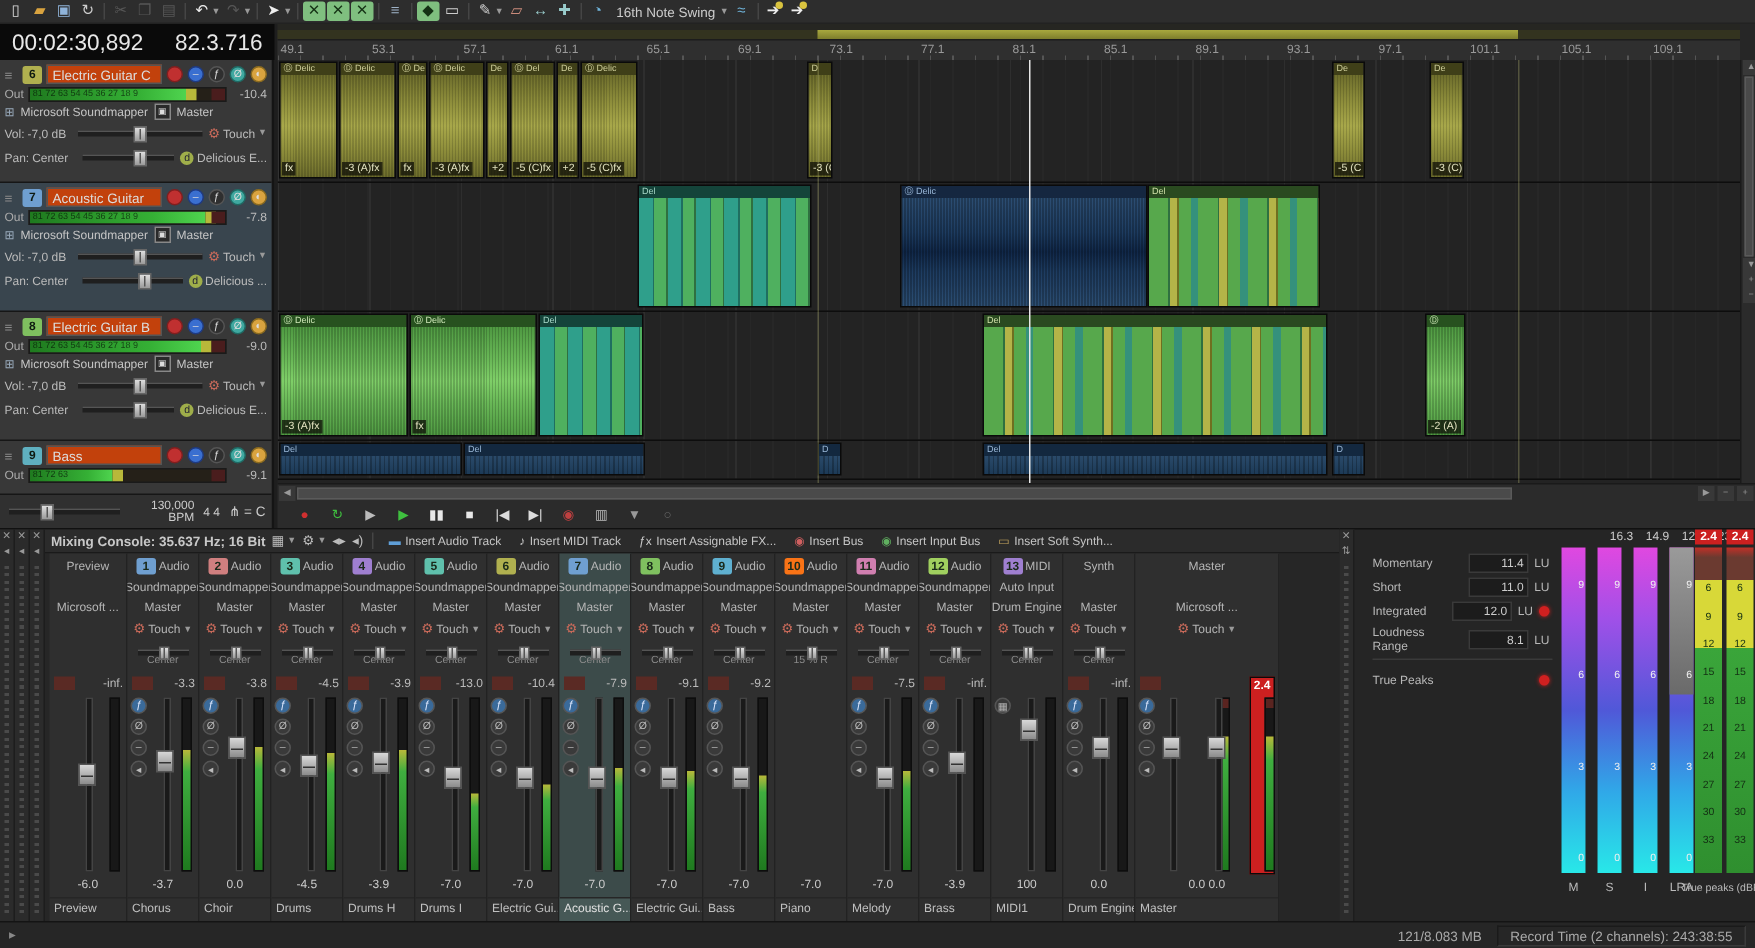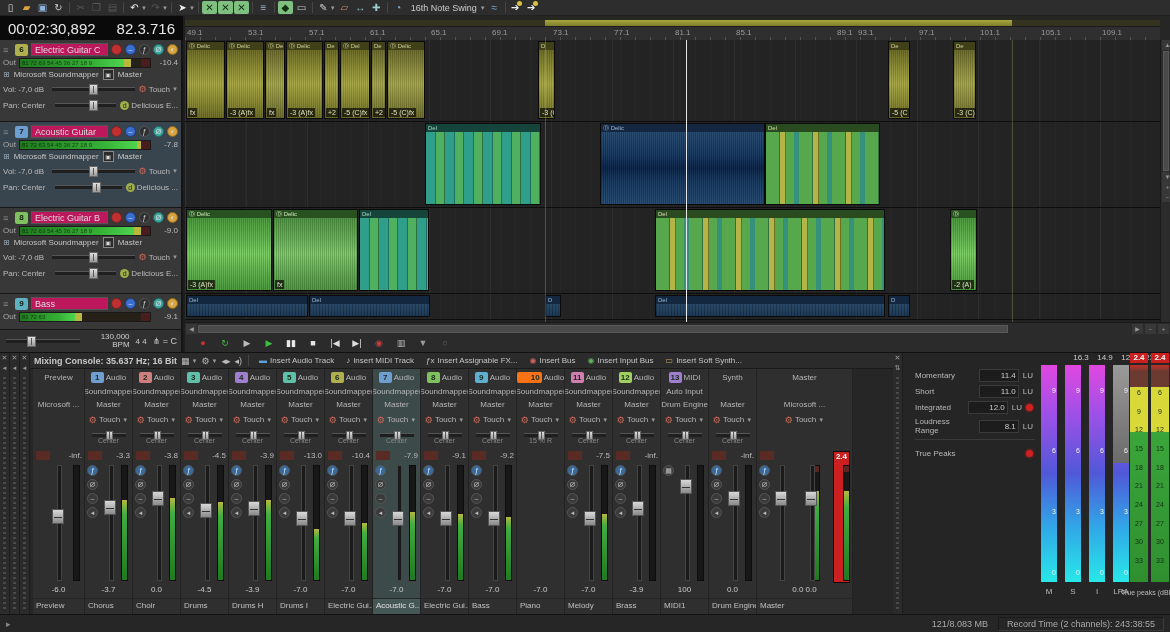--- a/index.html
+++ b/index.html
@@ -29,21 +29,21 @@
   .rtick{position:absolute;top:1px;font-size:8px;color:#9a9a9a;}
   #hdrcorner{left:1160px;top:16px;width:10px;height:24px;background:#262626;}
   
   #trackpanel{left:0;top:40px;width:183px;height:312px;background:#303030;border-right:2px solid #141414;box-sizing:border-box;}
   .thdr{position:relative;border-bottom:1px solid #161616;background:#383838;padding:2px 3px;box-sizing:border-box;overflow:hidden;}
   .thdr.sel{background:#39454e;}
   .trow{display:flex;align-items:center;gap:3px;height:15px;}
   .grip{color:#8a8a8a;font-size:9px;width:9px;}
   .badge{width:13px;height:12px;border-radius:2px;color:#102;10px;font-size:8px;display:flex;align-items:center;
          justify-content:center;font-weight:bold;color:#0e1a10;}
-  .namebox{flex:1;background:#be185d;border:1px solid #555;height:11px;color:#ddd;font-size:9px;
+  .namebox{flex:1;background:#c2410c;border:1px solid #555;height:11px;color:#ddd;font-size:9px;
            padding:0 3px;display:flex;align-items:center;overflow:hidden;white-space:nowrap;}
   .cbtn{width:11px;height:11px;border-radius:50%;flex:0 0 auto;display:flex;align-items:center;justify-content:center;
         font-size:7px;color:#ddd;border:1px solid #222;box-sizing:border-box;}
   .meter-row{display:flex;align-items:center;gap:3px;height:11px;}
   .mlabel{color:#aaa;font-size:8px;}
   .tmeter{flex:1;height:8px;background:#252018;position:relative;border:1px solid #1a1a1a;overflow:hidden;}
   .tmfill{position:absolute;left:0;top:0;bottom:0;background:linear-gradient(90deg,#1f7a1f,#35b035 70%,#4fd44f);}
   .tmyellow{position:absolute;top:0;bottom:0;width:7px;background:#b8b83a;}
   .tmred{position:absolute;right:0;top:0;bottom:0;width:9px;background:#4a1d1d;}
   .tmscale{position:absolute;left:2px;top:0;right:10px;bottom:0;font-size:6px;color:rgba(0,0,0,.6);
@@ -231,21 +231,21 @@
         <div class="rtick" style="left: 2px;">49.1</div>
         <div class="rtick" style="left: 63px;">53.1</div>
         <div class="rtick" style="left: 124px;">57.1</div>
         <div class="rtick" style="left: 185px;">61.1</div>
         <div class="rtick" style="left: 246px;">65.1</div>
         <div class="rtick" style="left: 307px;">69.1</div>
         <div class="rtick" style="left: 368px;">73.1</div>
         <div class="rtick" style="left: 429px;">77.1</div>
         <div class="rtick" style="left: 490px;">81.1</div>
         <div class="rtick" style="left: 551px;">85.1</div>
-        <div class="rtick" style="left: 612px; margin-left: 40px;">89.1</div>
+        <div class="rtick" style="left: 612px;">89.1</div>
         <div class="rtick" style="left: 673px;">93.1</div>
         <div class="rtick" style="left: 734px;">97.1</div>
         <div class="rtick" style="left: 795px;">101.1</div>
         <div class="rtick" style="left: 856px;">105.1</div>
         <div class="rtick" style="left: 917px;">109.1</div>
         <div class="rtick" style="left: 978px;">113.1</div>
       </div>
   </div>
   <div id="hdrcorner" class="abs"></div>
 
@@ -1009,21 +1009,21 @@
             </div>
             <div class="smeter" style="right: 4px;">
               <div class="smfill" style="height: 55%;"></div>
             </div>
           </div>
           <div class="sval">-7.0</div>
           <div class="sname">Bass</div>
         </div>
         <div class="strip" style="left: 487px; width: 48px;">
           <div class="srow r1">
-            <div class="sbadge" style="background: #f97316; padding-left: 12px;">10</div>
+            <div class="sbadge" style="background: #f97316;">10</div>
             <span>Audio</span>
           </div>
           <div class="srow">
             <span>Soundmapper</span>
           </div>
           <div class="srow">
             <span>Master</span>
           </div>
           <div class="srow" style="height: 17px;">
             <div class="gear">⚙</div>

